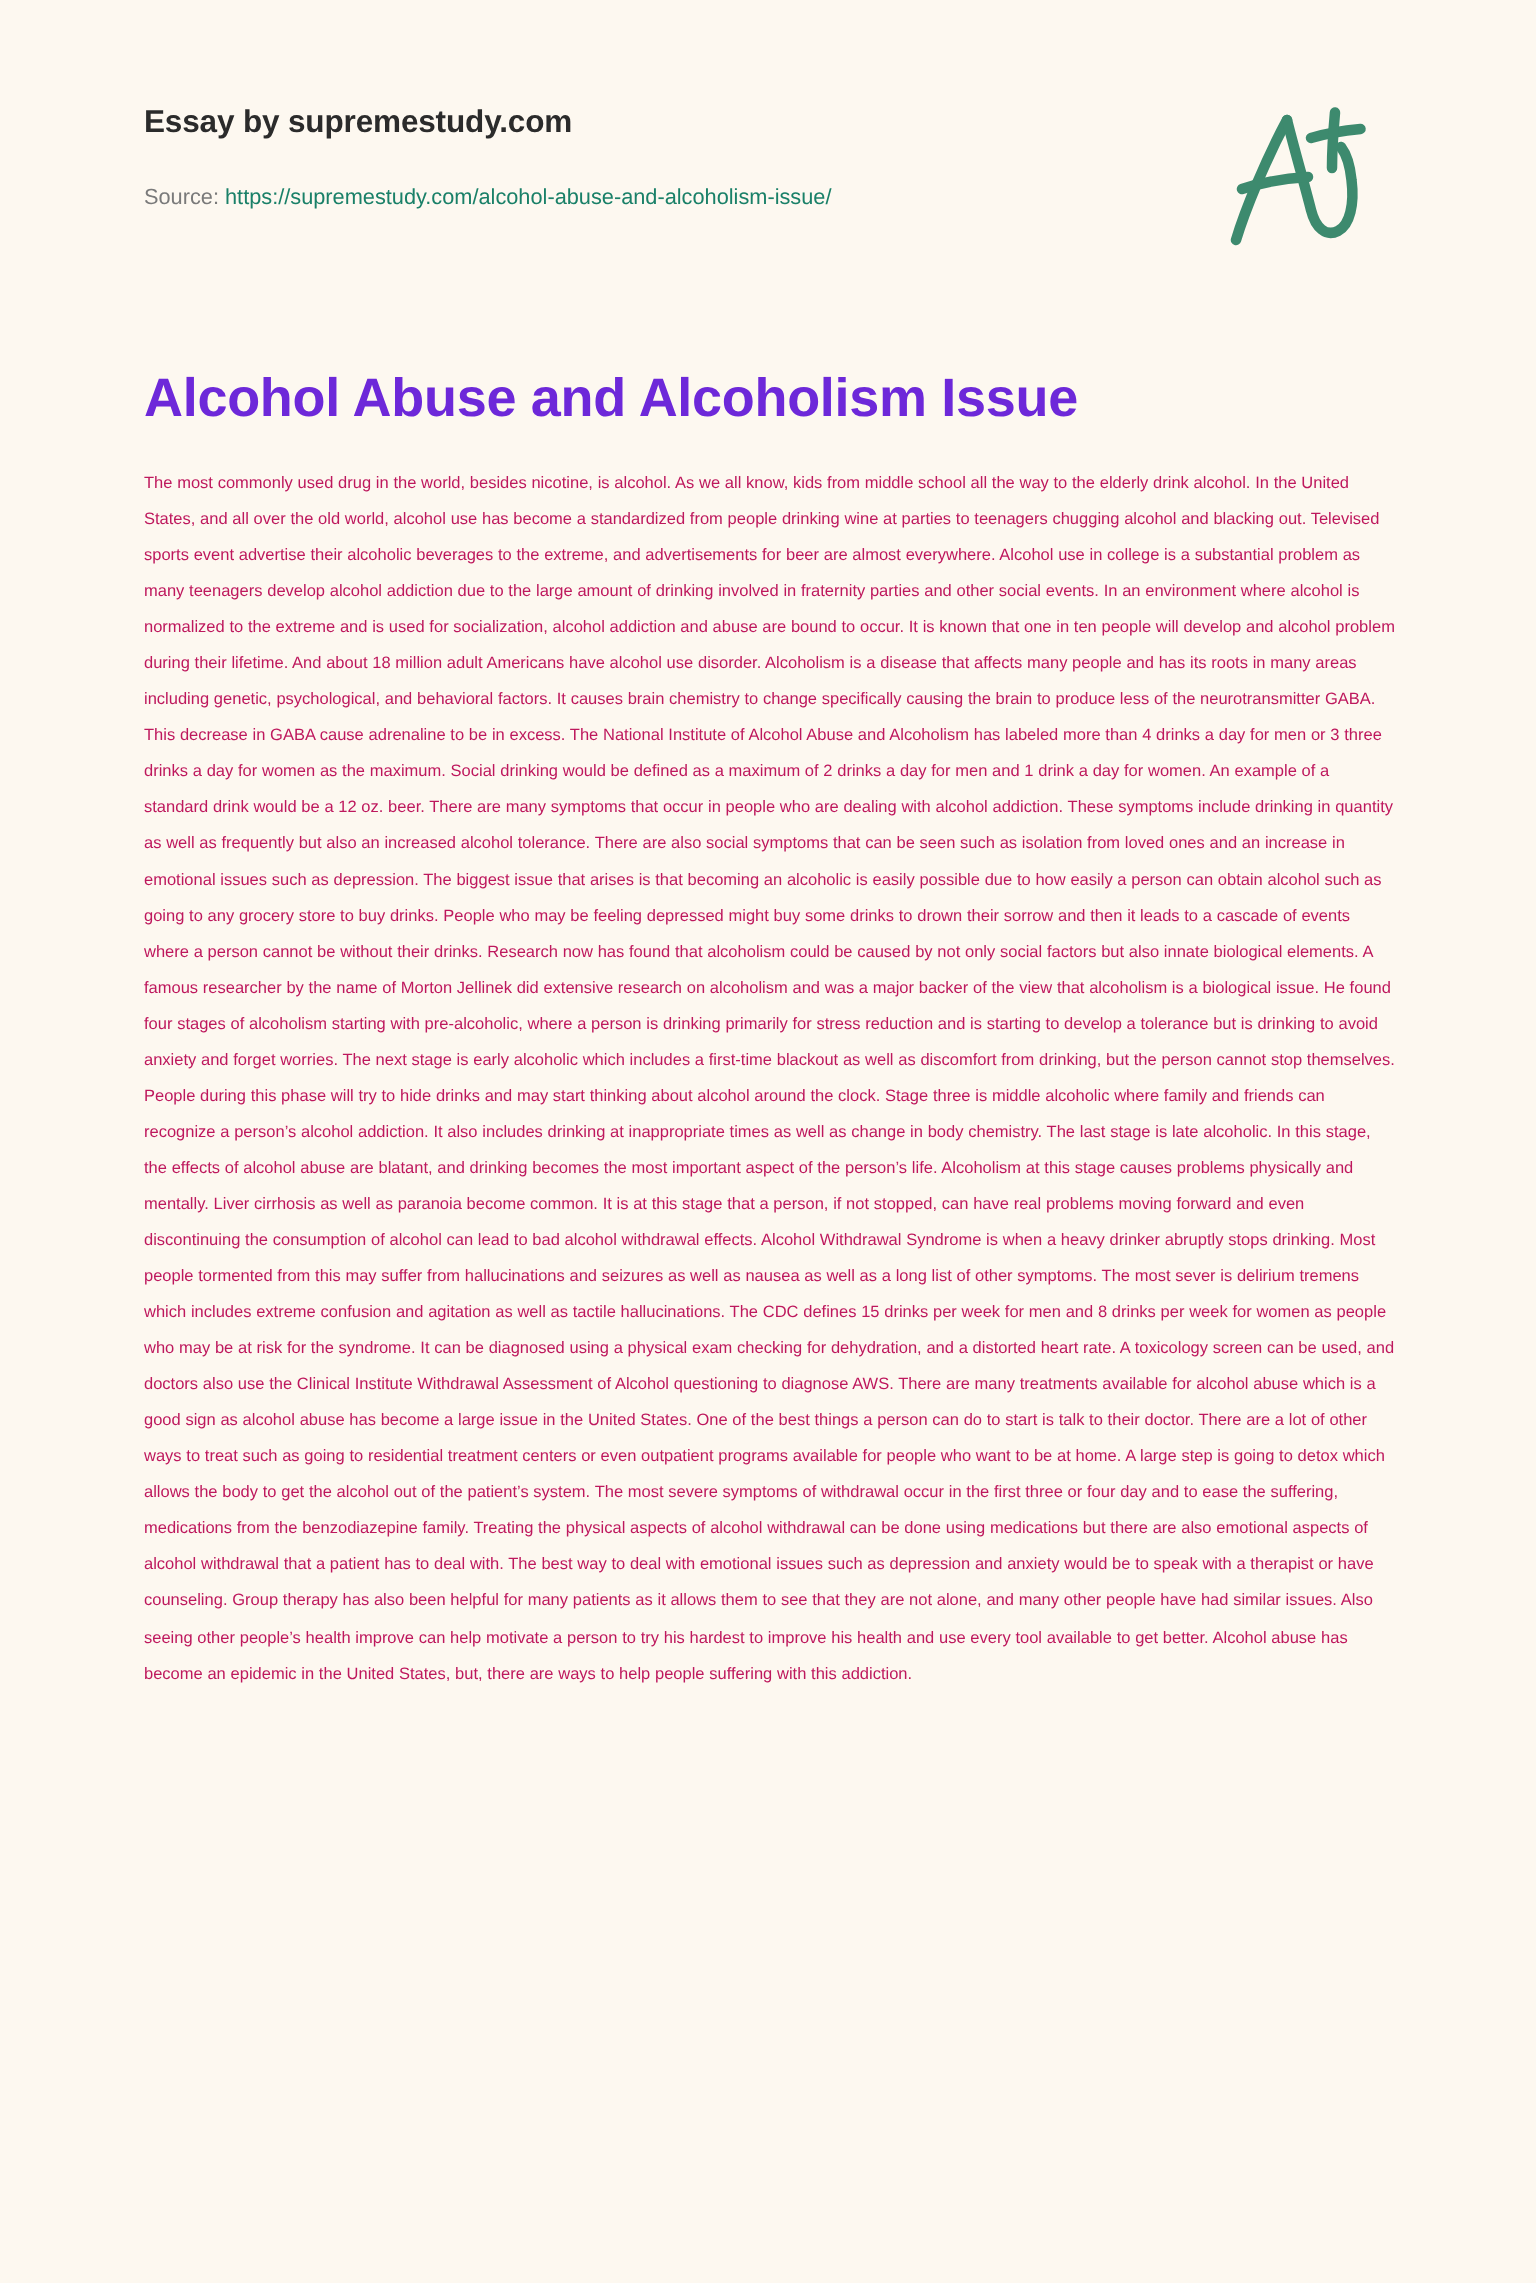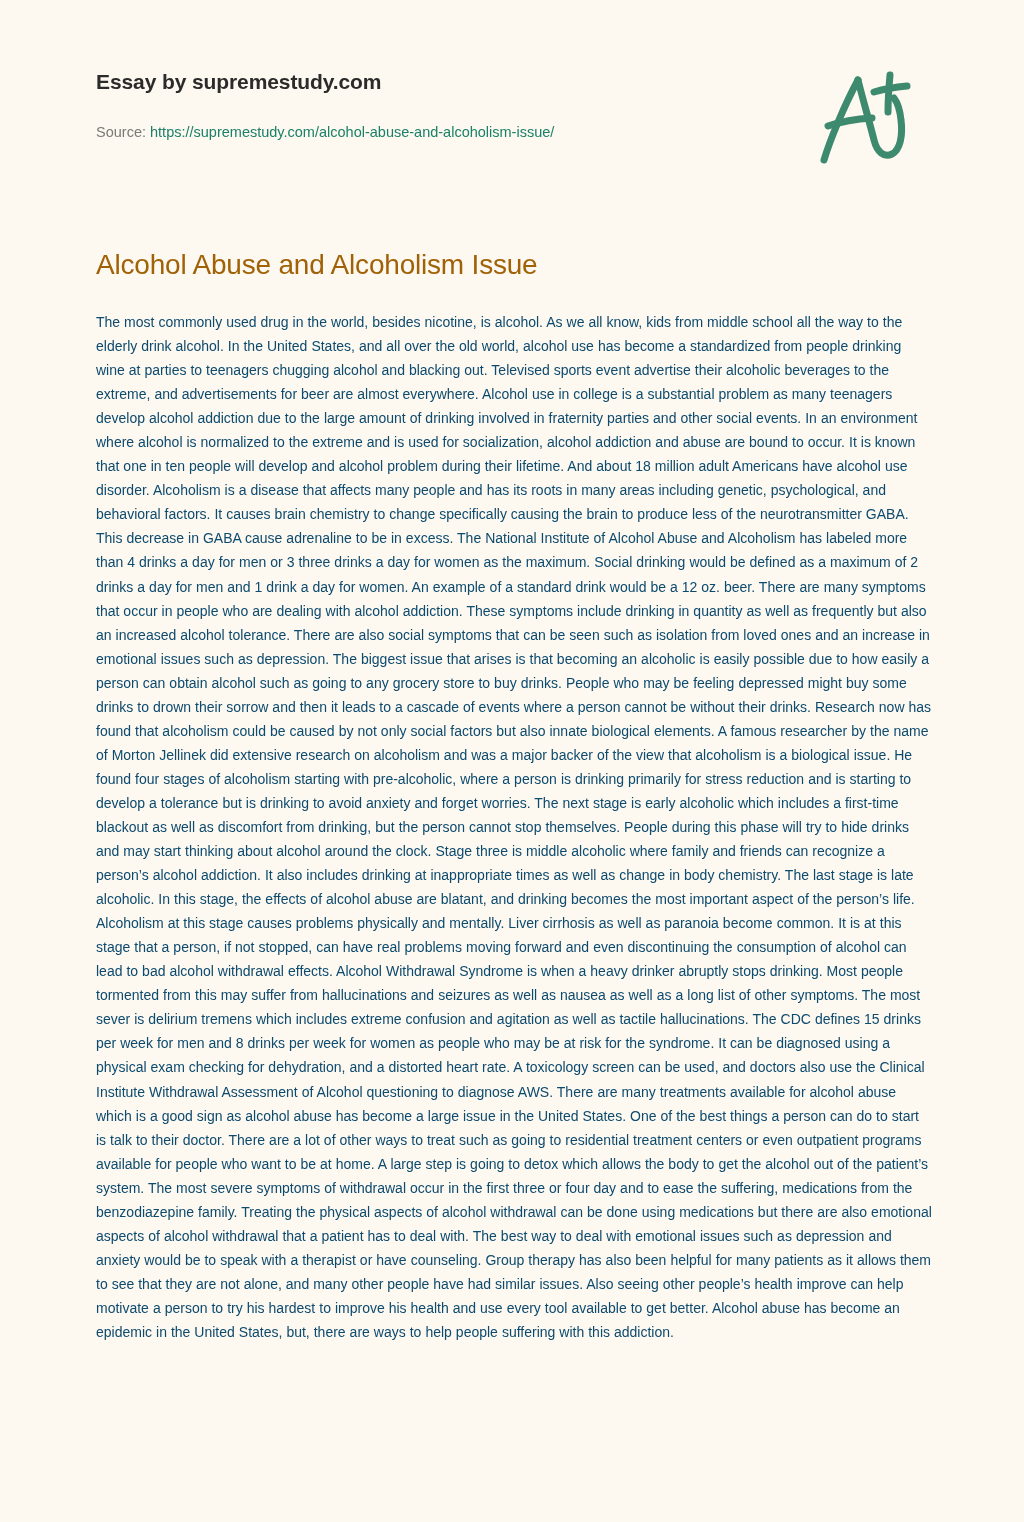--- a/index.html
+++ b/index.html
@@ -83,32 +83,32 @@
 
   
   .article {
     position: absolute;
     left: 96px;
     top: 248px;
     width: 836px;
   }
 
   .article-title {
-    font-size: 28px;
-    font-weight: normal;
-    color: #a16207;
+    font-size: 36px;
+    font-weight: bold;
+    color: #6d28d9;
     line-height: 34px;
     letter-spacing: -0.2px;
     margin: 0 0 28px 0;
   }
 
   .article-body {
-    font-size: 14px;
+    font-size: 11px;
     line-height: 24.05px;
-    color: #0c4a6e;
+    color: #be185d;
     text-align: left;
     margin: 0;
     word-spacing: 0.1px;
   }
 </style>
 </head>
 <body>
 
 <div class="page">
 

